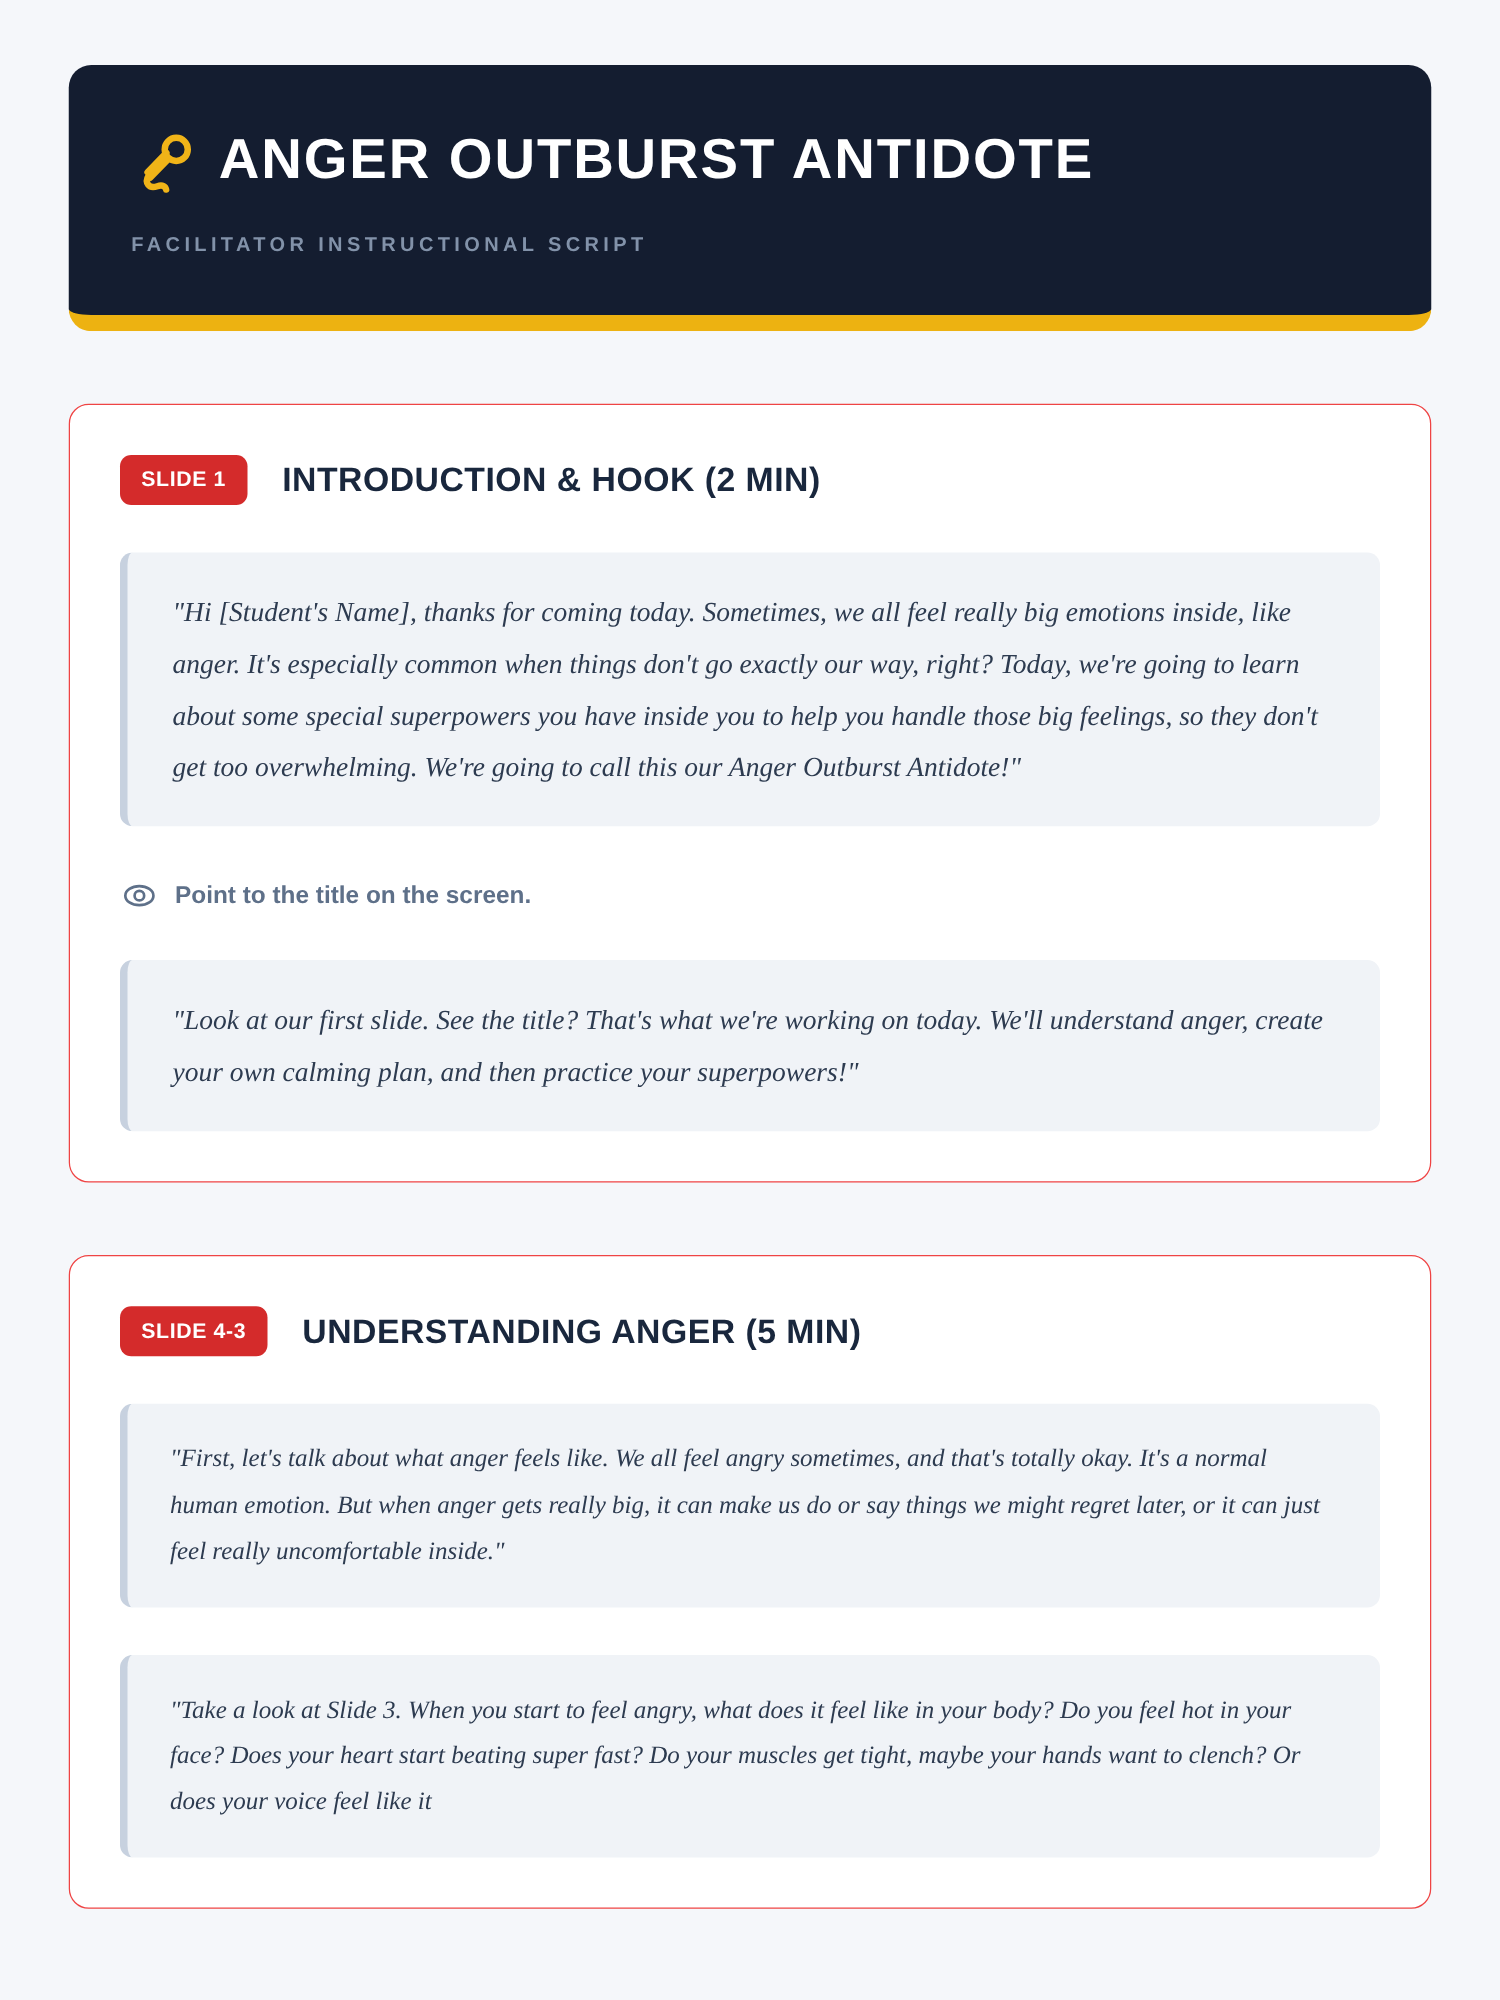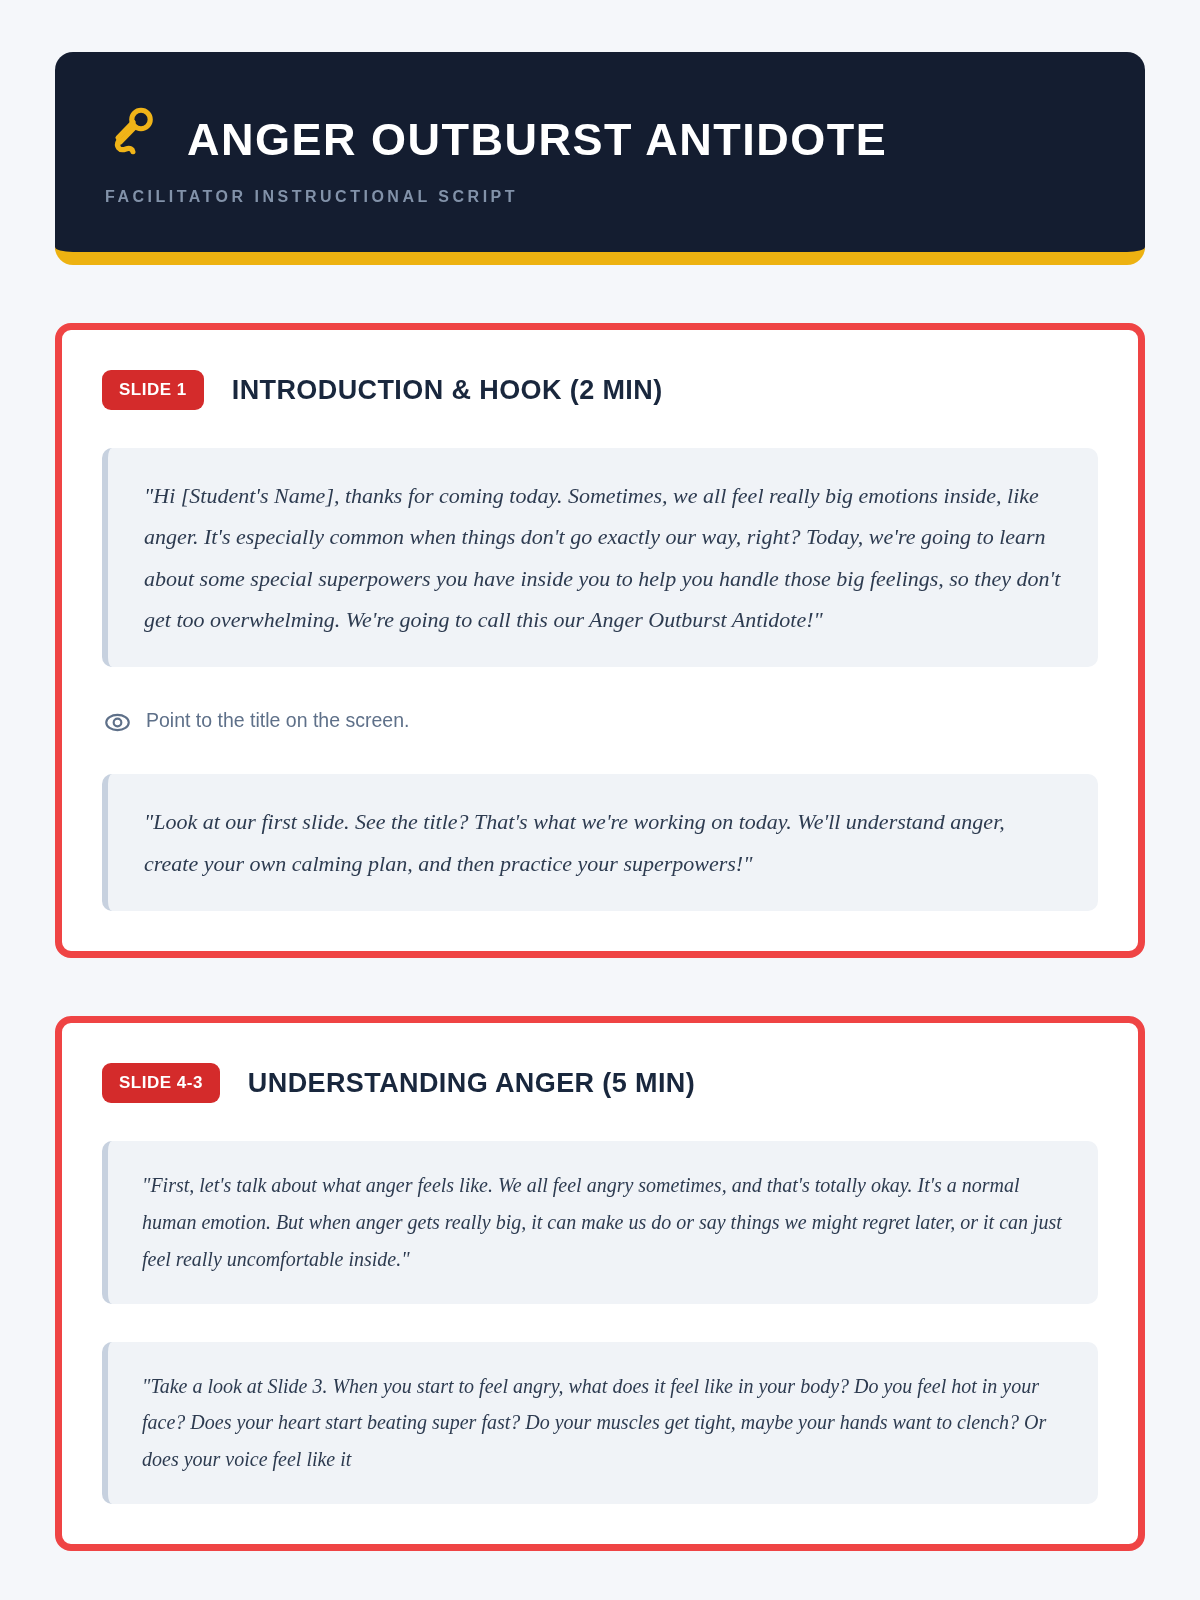--- a/index.html
+++ b/index.html
@@ -14,21 +14,21 @@
   .page { padding: 52px 55px 0 55px; }
 
   
   .hero {
     background: #141d30;
     border-radius: 18px;
     border-bottom: 13px solid #edb211;
     padding: 50px 50px 46px 50px;
     box-sizing: border-box;
   }
-  .hero-row { display: flex; align-items: flex-end; gap: 28px; }
+  .hero-row { display: flex; align-items: flex-start; gap: 16px; }
   .mic { width: 54px; height: 62px; display: inline-flex; flex: 0 0 auto; }
   .hero h1 {
     margin: 0;
     color: #ffffff;
     font-size: 45px;
     font-weight: 800;
     letter-spacing: 1.5px;
     line-height: 1.1;
   }
   .hero-subtitle {
@@ -36,21 +36,21 @@
     color: #8292a9;
     font-size: 16px;
     font-weight: 700;
     letter-spacing: 3.5px;
   }
 
   
   .card {
     margin-top: 58px;
     background: #ffffff;
-    border: 7px solid #ef4444;
+    border: 1px solid #ef4444;
     border-radius: 16px;
     padding: 40px;
     box-sizing: border-box;
   }
   .section-head { display: flex; align-items: center; gap: 28px; }
   .badge {
     background: #d42b2b;
     color: #ffffff;
     font-weight: 700;
     font-size: 17px;
@@ -81,24 +81,25 @@
     font-size: 22px;
     line-height: 1.88;
   }
   .quote strong { font-weight: 400; }
   .quote-sm { font-size: 20px; line-height: 1.84; padding: 26px 34px; }
 
   
   .note {
     margin: 42px 0 4px 2px;
     display: flex;
-    align-items: flex-start;
+    align-items: center;
     gap: 15px;
     color: #5e7089;
     font-size: 19.5px;
+    font-weight: bold;
   }
   .eye { width: 27px; height: 27px; display: inline-flex; flex: 0 0 auto; }
 </style>
 </head>
 <body>
 
 <div class="page">
 
   <header class="hero">
     <div class="hero-row">

